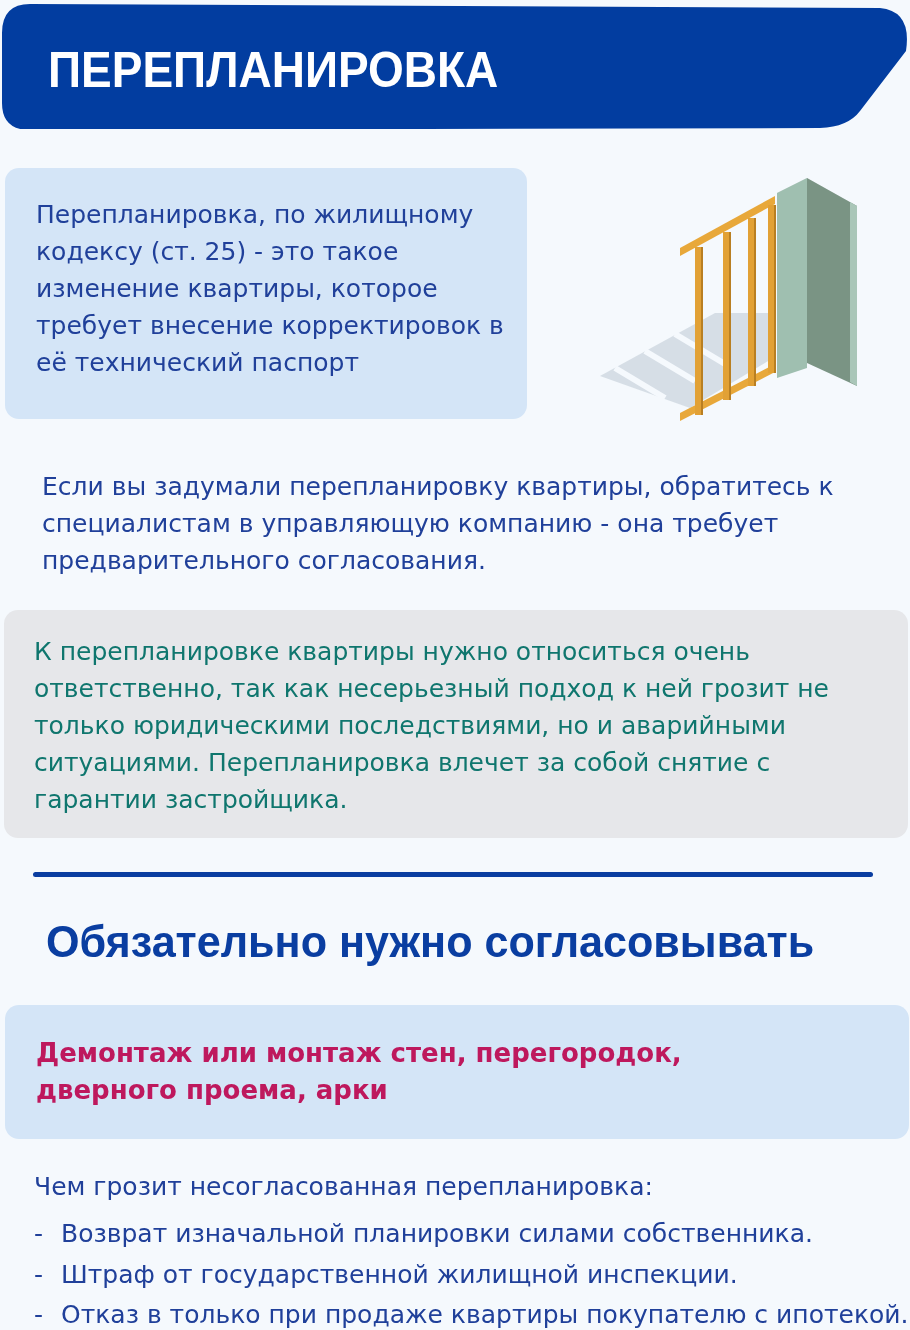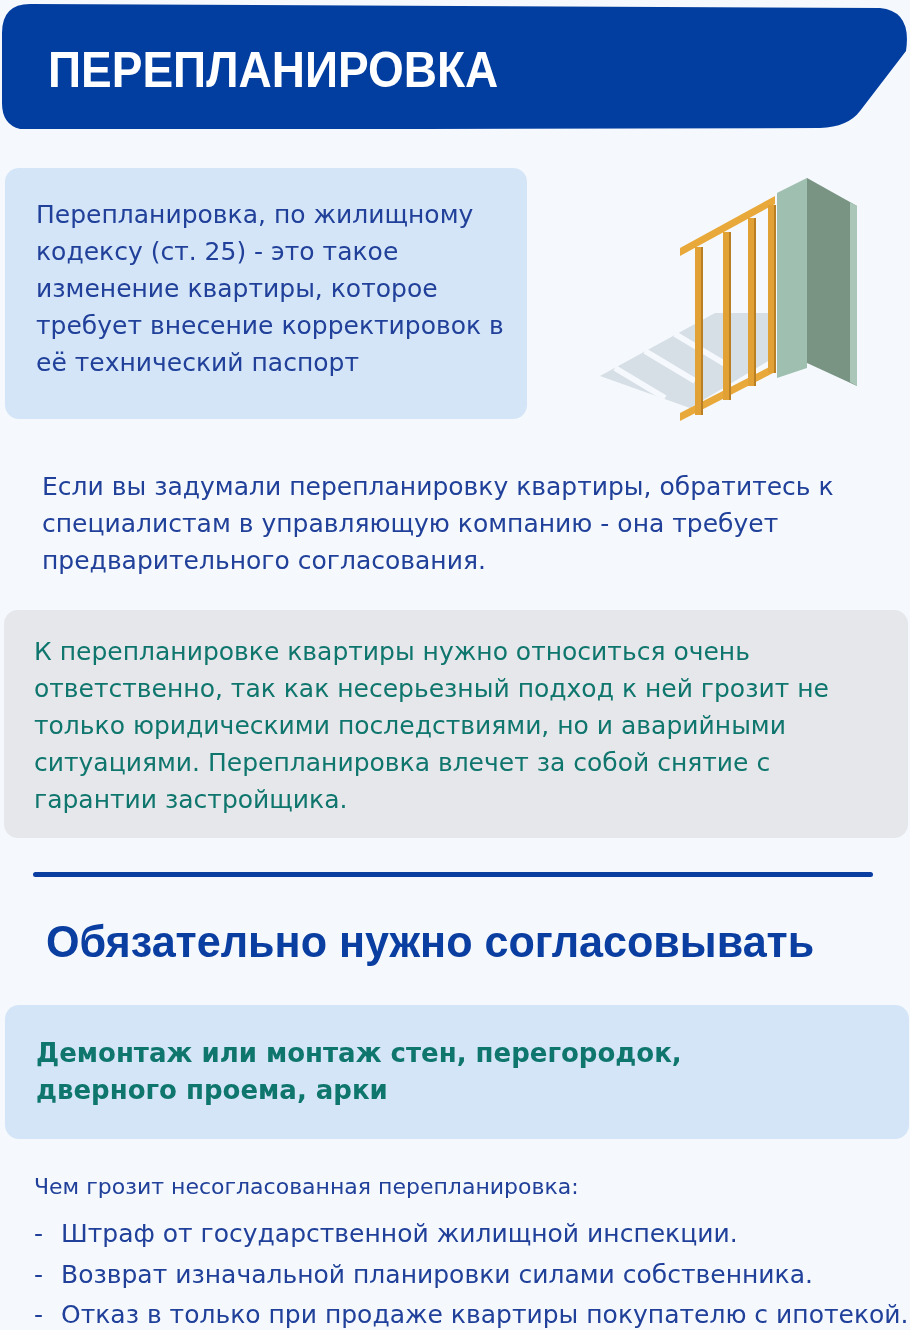--- a/index.html
+++ b/index.html
@@ -50,25 +50,25 @@
       font-family: "Liberation Sans", sans-serif;
       font-weight: bold; font-size: 44px; color: #0a3ea1;
       transform: scaleX(0.98); transform-origin: left center;
     }
     .item-box {
       position: absolute; left: 5px; top: 1005px; width: 904px; height: 134px;
       background: #d4e5f7; border-radius: 14px;
     }
     .item-text {
       position: absolute; left: 36px; top: 1035px; width: 760px;
-      font-weight: bold; font-size: 26px; line-height: 37px; color: #0f766e;
+      font-weight: bold; font-size: 26px; line-height: 37px; color: #be185d;
     }
     .risk-heading {
       position: absolute; left: 34px; top: 1168px;
-      font-size: 22px; line-height: 37px; color: #20409a;
+      font-size: 25px; line-height: 37px; color: #20409a;
     }
     .risk-list {
       position: absolute; left: 34px; top: 1214px; margin: 0; padding: 0; list-style: none;
     }
     .risk-list li {
       font-size: 25px; line-height: 40.5px; color: #20409a; white-space: nowrap;
     }
     .risk-list .dash { display: inline-block; width: 27px; }
   </style>
 </head>
@@ -121,16 +121,16 @@
 
 <div class="divider"></div>
 
 <div class="section-title">Обязательно нужно согласовывать</div>
 
 <div class="item-box"></div>
 <div class="item-text">Демонтаж или монтаж стен, перегородок, дверного проема, арки</div>
 
 <div class="risk-heading">Чем грозит несогласованная перепланировка:</div>
 <ul class="risk-list">
+  <li><span class="dash">-</span><span>Возврат изначальной планировки силами собственника.</span></li>
   <li><span class="dash">-</span><span>Штраф от государственной жилищной инспекции.</span></li>
-  <li><span class="dash">-</span><span>Возврат изначальной планировки силами собственника.</span></li>
   <li><span class="dash">-</span><span>Отказ в только при продаже квартиры покупателю с ипотекой.</span></li>
 </ul>
 
 </body></html>

